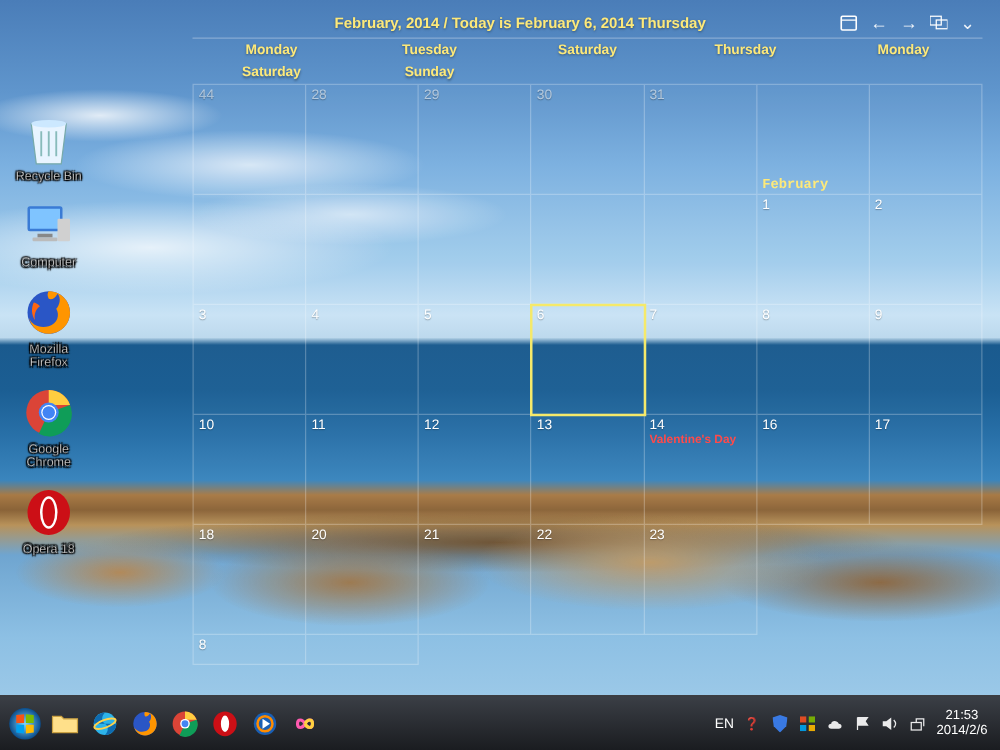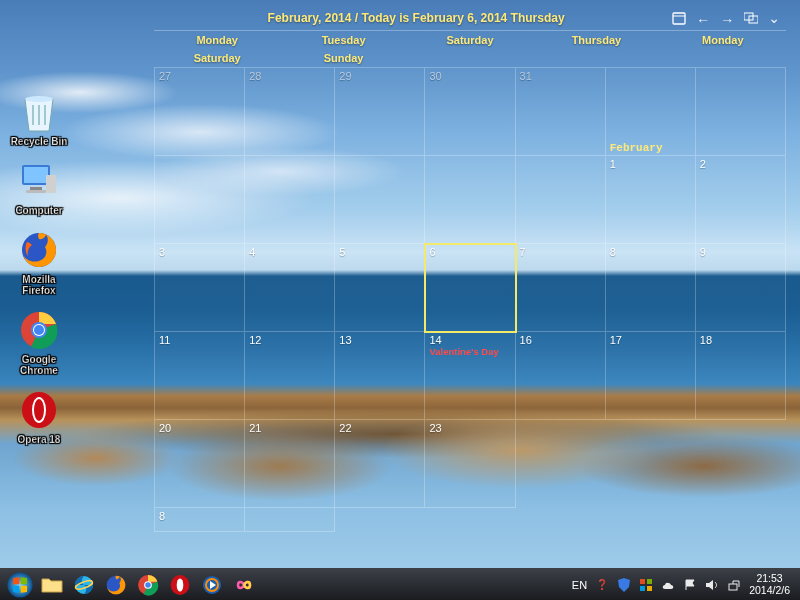--- a/index.html
+++ b/index.html
@@ -31,21 +31,21 @@
     radial-gradient(ellipse 400px 30px at 50% 15%, #6a4a28, transparent 80%);
   opacity:.9;
 }
 
 .desktop-icons { position:absolute; left:4px; top:90px; width:70px; }
 .dicon { width:70px; text-align:center; margin-bottom:12px; cursor:pointer; }
 .dicon .glyph { width:44px; height:44px; margin:0 auto 2px; display:flex; align-items:center; justify-content:center; }
 .dicon .lbl { color:#fff; font-size:10px;
   -webkit-text-stroke: 0.5px rgba(0,0,0,.6);
   text-shadow: 1px 1px 1px #000, -1px -1px 1px #000, 1px -1px 1px #000, -1px 1px 1px #000;
-  line-height:1.1;font-weight:bold; }
+  line-height:1.1; }
 
 .calendar { position:absolute; right:14px; top:8px; width:632px;
   color:#fff; font-size:11px; }
 .cal-header { display:flex; align-items:center; padding:2px 6px 4px;
   border-bottom:1px solid rgba(255,255,255,.3); }
 .cal-title { flex:1; text-align:center; color:#fde97a; font-weight:bold; font-size:12px;
   text-shadow:0 1px 2px rgba(0,0,0,.4); }
 .cal-toolbar { display:flex; gap:10px; align-items:center; color:rgba(255,255,255,.9); }
 .cal-toolbar span { cursor:pointer; font-size:14px; }
 .cal-days { display:grid; grid-template-columns:repeat(5,1fr); }
@@ -57,21 +57,21 @@
   padding:2px 4px; position:relative; font-size:11px;
   background:rgba(255,255,255,.02); }
 .cell.other { color:rgba(255,255,255,.55); }
 .cell.today { outline:2px solid #f5e96a; outline-offset:-1px; z-index:2; }
 .cell .num { color:inherit; font-weight:500; text-shadow:0 1px 1px rgba(0,0,0,.3); }
 .cell .month-lbl { position:absolute; top:-14px; left:4px; color:#fde97a; font-weight:bold;font-family:Liberation Mono, monospace; }
 .cell .event { font-size:9.5px; line-height:1.15; margin-top:1px; }
 .cell.partial { grid-column:1; }
 .ev-red { color:#ff4a4a; font-weight:bold; }
 
-.taskbar { position:absolute; left:0; bottom:0; width:100%; height:32px;
+.taskbar { position:absolute; left:0; bottom:0; width:100%; height:44px;
   background:linear-gradient(to bottom, #3b3f46, #1a1c20);
   border-top:1px solid rgba(255,255,255,.15);
   display:flex; align-items:center; padding:0 4px; }
 .start { width:32px; height:28px; display:flex; align-items:center; justify-content:center; cursor:pointer; }
 .tb-icon { width:28px; height:26px; margin:0 2px; display:flex; align-items:center; justify-content:center;
   cursor:pointer; border-radius:2px; }
 .tray { margin-left:auto; display:flex; align-items:center; gap:8px; color:#fff; font-size:10px; padding-right:6px; }
 .tray .ic { width:14px; height:14px; display:flex; align-items:center; justify-content:center; cursor:pointer; opacity:.9; }
 .tray-clock { text-align:center; line-height:1.1; font-size:10.5px; cursor:pointer; }
 svg { display:block; }
@@ -166,41 +166,42 @@
   <div class="cal-days">
     <div>Monday</div>
     <div>Tuesday</div>
     <div>Saturday</div>
     <div>Thursday</div>
     <div>Monday</div>
     <div>Saturday</div>
     <div>Sunday</div>
   </div>
   <div class="cal-grid" id="cal-grid">
-      <div class="cell other"><span class="num">27</span></div>
+      <div class="cell other"><span class="num">44</span></div>
       <div class="cell other"><span class="num">28</span></div>
       <div class="cell other"><span class="num">29</span></div>
       <div class="cell other"><span class="num">30</span></div>
       <div class="cell other"><span class="num">31</span></div>
       <div class="cell" style="visibility: visible; background: rgba(255, 255, 255, 0.02);"></div>
       <div class="cell" style="visibility: visible; background: rgba(255, 255, 255, 0.02);"></div>
       <div class="cell" style="visibility: visible; background: rgba(255, 255, 255, 0.02);"></div>
       <div class="cell" style="visibility: visible; background: rgba(255, 255, 255, 0.02);"></div>
       <div class="cell" style="visibility: visible; background: rgba(255, 255, 255, 0.02);"></div>
       <div class="cell" style="visibility: visible; background: rgba(255, 255, 255, 0.02);"></div>
       <div class="cell" style="visibility: visible; background: rgba(255, 255, 255, 0.02);"></div>
       <div class="cell"><div class="month-lbl">February</div><span class="num">1</span></div>
       <div class="cell"><span class="num">2</span></div>
       <div class="cell"><span class="num">3</span></div>
       <div class="cell"><span class="num">4</span></div>
       <div class="cell"><span class="num">5</span></div>
       <div class="cell today"><span class="num">6</span></div>
       <div class="cell"><span class="num">7</span></div>
       <div class="cell"><span class="num">8</span></div>
       <div class="cell"><span class="num">9</span></div>
+      <div class="cell"><span class="num">10</span></div>
       <div class="cell"><span class="num">11</span></div>
       <div class="cell"><span class="num">12</span></div>
       <div class="cell"><span class="num">13</span></div>
       <div class="cell"><span class="num">14</span><div class="event ev-red">Valentine's Day</div></div>
       <div class="cell"><span class="num">16</span></div>
       <div class="cell"><span class="num">17</span></div>
       <div class="cell"><span class="num">18</span></div>
       <div class="cell"><span class="num">20</span></div>
       <div class="cell"><span class="num">21</span></div>
       <div class="cell"><span class="num">22</span></div>

